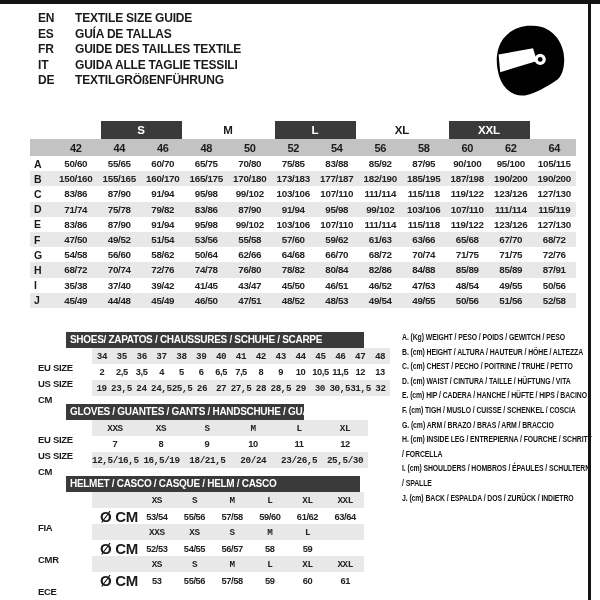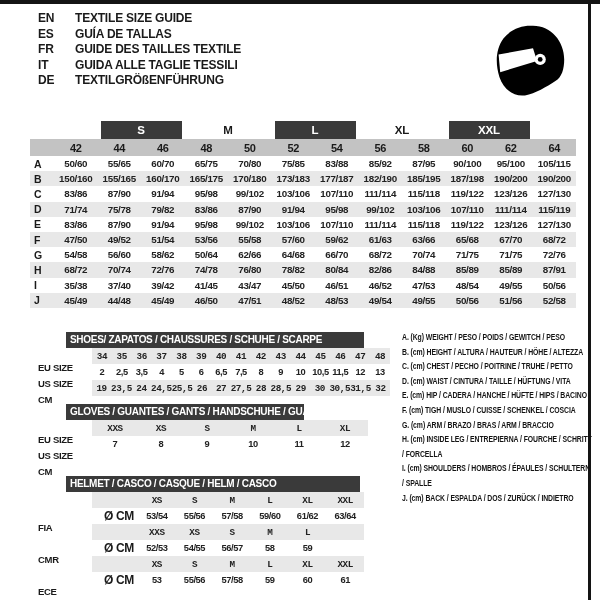--- a/index.html
+++ b/index.html
@@ -36,21 +36,21 @@
   .bar{margin-left:28px;background:#3a3a3a;color:#fff;font-size:10px;font-weight:bold;
        height:16px;line-height:16px;padding-left:4px;letter-spacing:-0.3px;white-space:nowrap;box-sizing:border-box;}
   .srow{display:flex;height:16px;align-items:center;}
   .slabel{width:54px;font-size:9.5px;font-weight:bold;letter-spacing:-0.3px;margin-top:23px;}
   .scells{display:grid;height:16px;align-items:center;}
   .scells.shaded{background:#e8e8e8;font-family:Liberation Mono, monospace;}
   .scell{font-size:9.3px;font-weight:bold;text-align:center;letter-spacing:-0.4px;white-space:nowrap;color:#222;}
   .shoes-bar{width:298px;}   .shoes-cells{width:298px;grid-template-columns:repeat(15,1fr);}
   .gloves-bar{width:238px;}  .gloves-cells{width:276px;grid-template-columns:repeat(6,1fr);}
   .helmet-bar{width:294px;}  .helmet-cells{width:272px;grid-template-columns:46px repeat(6,1fr);}
-  .hunit{font-size:12px;font-weight:bold;text-align:center;padding-left:8px;letter-spacing:-0.3px;}
+  .hunit{font-size:15px;font-weight:bold;text-align:left;padding-left:8px;letter-spacing:-0.3px;}
 
   
   .legend{position:absolute;left:402px;top:330px;width:232px;
           transform:scaleX(0.82);transform-origin:left top;}
   .legend-item{font-size:8.4px;font-weight:bold;line-height:14.6px;letter-spacing:-0.1px;color:#141414;}
 </style>
 </head>
 <body>
 
 <div class="top-border"></div>
@@ -329,20 +329,28 @@
         <div class="scell">7</div>
         <div class="scell">8</div>
         <div class="scell">9</div>
         <div class="scell">10</div>
         <div class="scell">11</div>
         <div class="scell">12</div>
       </div>
     </div>
     <div class="srow">
       <div class="slabel">CM</div>
+      <div class="scells gloves-cells shaded">
+        <div class="scell">12,5/16,5</div>
+        <div class="scell">16,5/19</div>
+        <div class="scell">18/21,5</div>
+        <div class="scell">20/24</div>
+        <div class="scell">23/26,5</div>
+        <div class="scell">25,5/30</div>
+      </div>
     </div>
   </div>
 
 <div class="section" id="helmet-section" style="top:476px">
   <div class="bar helmet-bar">HELMET / CASCO / CASQUE / HELM / CASCO</div>
 <div class="srow">
       <div class="slabel"></div>
       <div class="scells helmet-cells shaded">
         <div class="hunit"></div>
         <div class="scell">XS</div>

